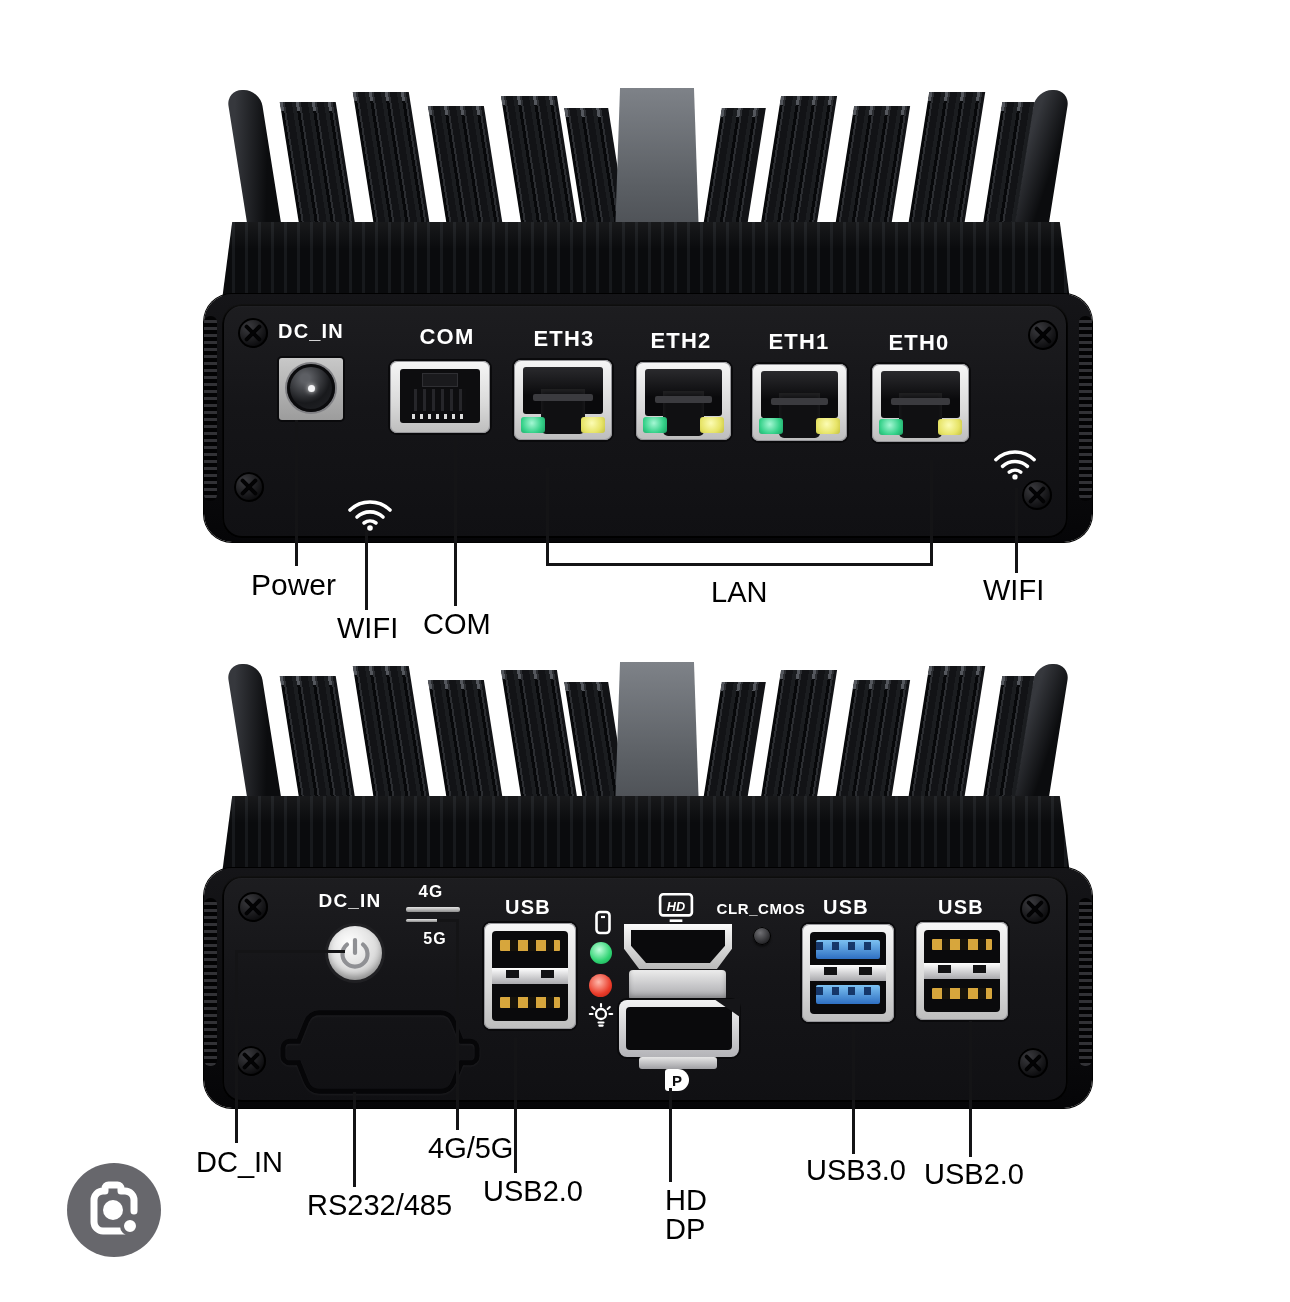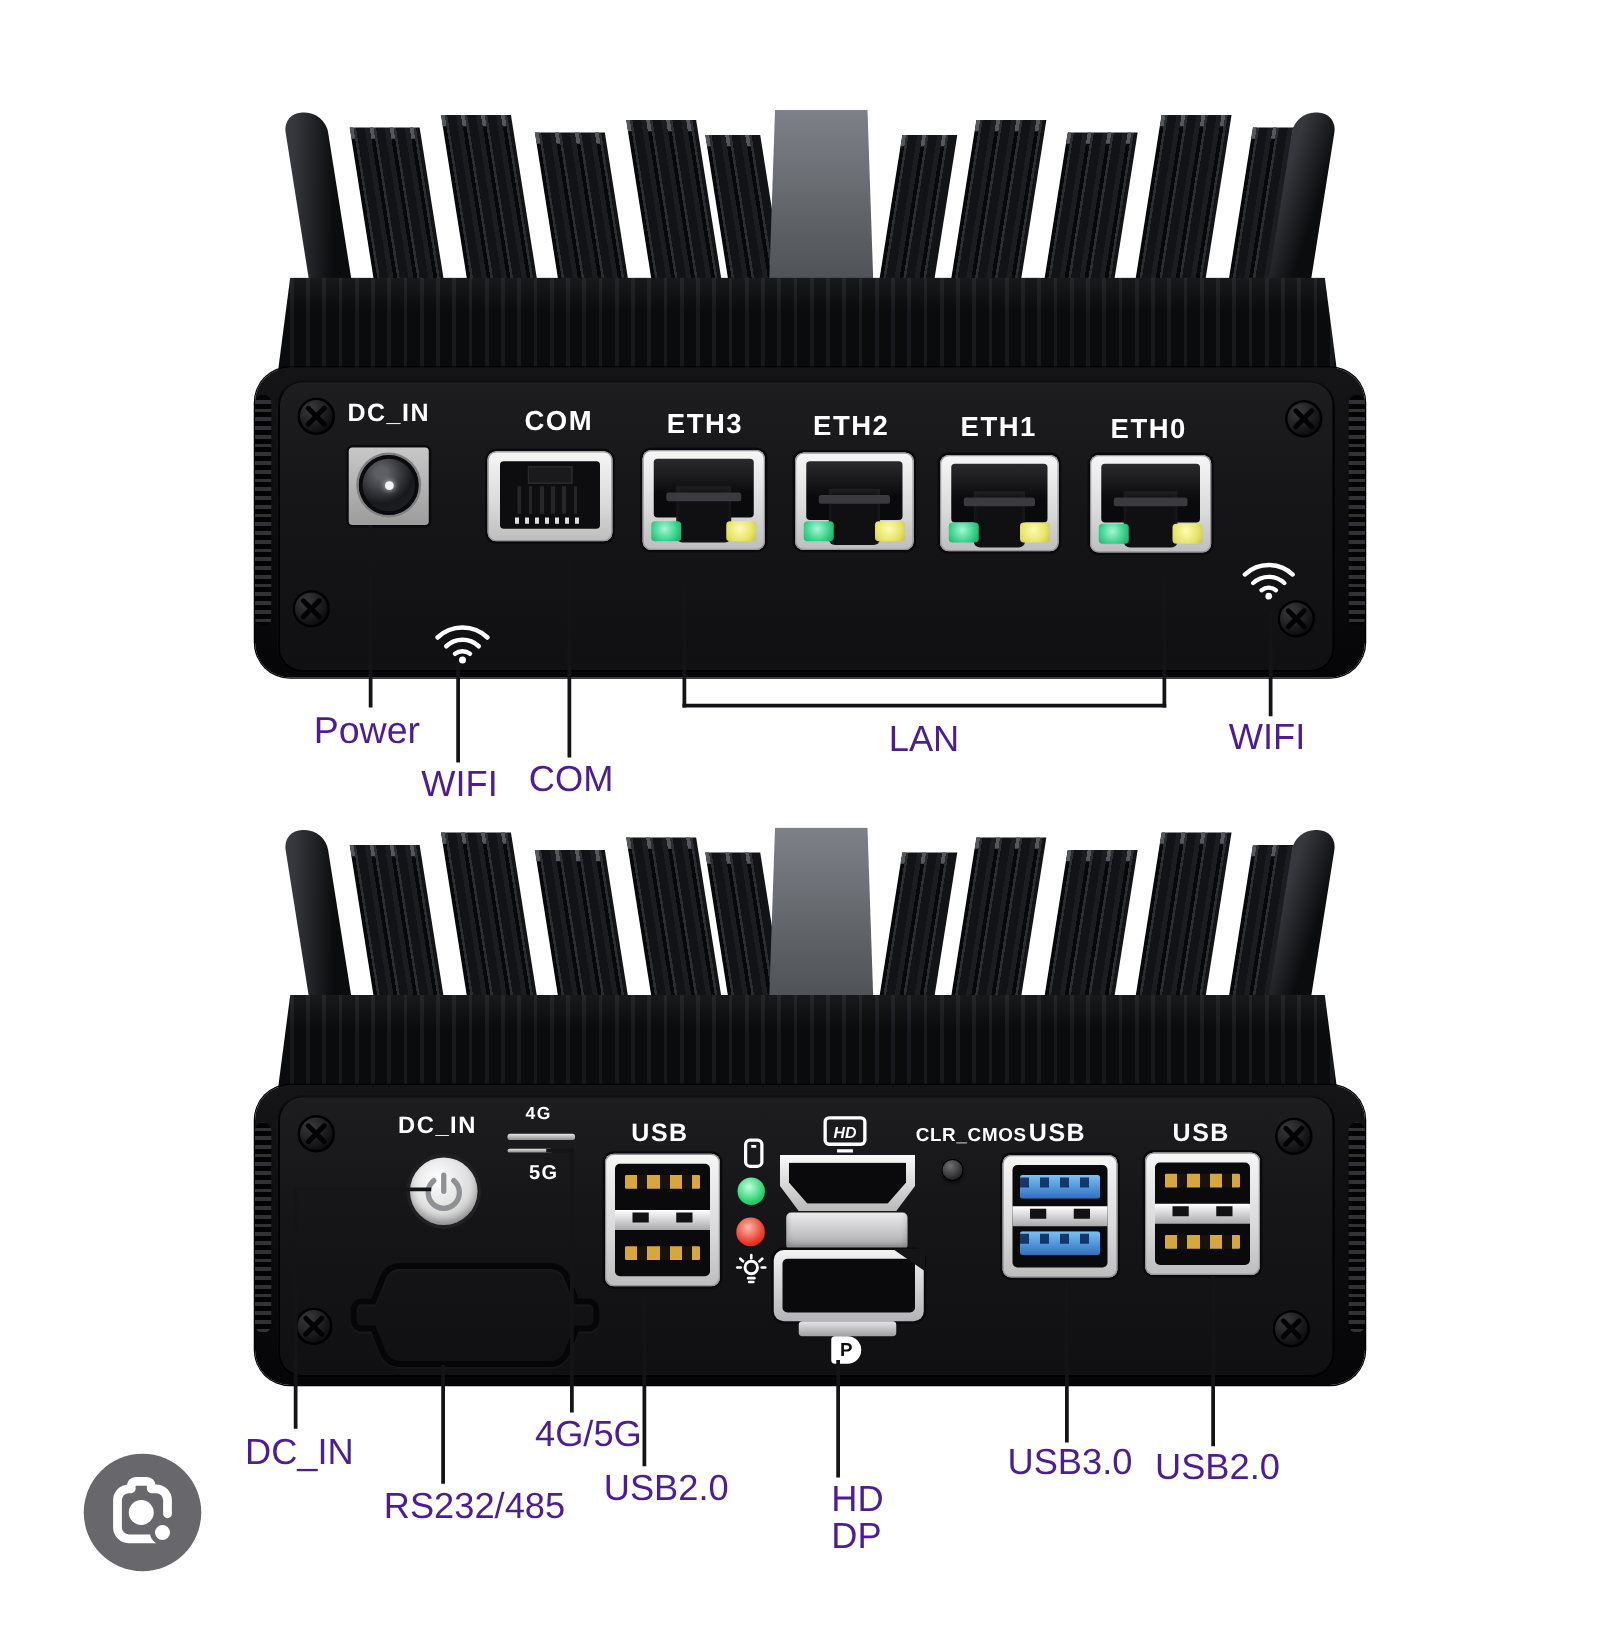--- a/index.html
+++ b/index.html
@@ -106,21 +106,21 @@
       display:flex;align-items:center;justify-content:center;font-weight:bold;font-size:15px;color:#0c0c0e;}
   .cmosbtn{position:absolute;width:18px;height:18px;border-radius:50%;
       background:radial-gradient(circle at 40% 32%,#707074,#232326 70%);
       box-shadow:0 2px 2px rgba(0,0,0,.5), inset 0 0 0 1px #000;}
   .dot{position:absolute;border-radius:50%;}
   .dot.green{background:radial-gradient(circle at 42% 35%,#c2ffdd,#2fd372 60%,#169a4e);}
   .dot.red{background:radial-gradient(circle at 42% 35%,#ffb9ac,#ea3c2a 60%,#ad1d11);}
 
   
   .cl{position:absolute;background:#141416;z-index:6;}
-  .lab{position:absolute;font-size:29px;color:#4c1d95;z-index:6;white-space:nowrap;}
+  .lab{position:absolute;font-size:29px;color:#000000;z-index:6;white-space:nowrap;}
 
   .lens{position:absolute;left:66px;top:1162px;width:96px;height:96px;z-index:7;cursor:pointer;}
 </style>
 </head>
 <body>
 
 <div class="stage">
 
   <div class="hs" style="top:88px;">
     <div class="ebar fl" style="left:20px;top:2px;height:152px;"></div>
@@ -254,21 +254,21 @@
       <svg width="54" height="54" viewBox="0 0 54 54">
         <path d="M27 14 v13" stroke="#8f9094" stroke-width="4.2" stroke-linecap="round" fill="none"></path>
         <path d="M19 18.5 a12.5 12.5 0 1 0 16 0" stroke="#8f9094" stroke-width="4.2" stroke-linecap="round" fill="none"></path>
       </svg>
     </div>
 
     <svg class="abs" style="left:58px;top:128px;filter:drop-shadow(0 1px 1px rgba(255,255,255,.05));" width="200" height="96" viewBox="-4 0 204 96">
       <path d="M36,8 H160 C166,8 171,12 173,17 L181,37 H190 C194,37 197,40 197,44 V52 C197,56 194,59 190,59 H181 L173,79 C171,84 166,88 160,88 H36 C30,88 25,84 23,79 L15,59 H6 C2,59 -1,56 -1,52 V44 C-1,40 2,37 6,37 H15 L23,17 C25,12 30,8 36,8 Z" fill="none" stroke="#060608" stroke-width="5"></path>
     </svg>
 
-    <div class="plabel" style="left:174px;top:6px;width:70px;font-size:14px;">4G</div>
+    <div class="plabel" style="left:174px;top:6px;width:70px;font-size:17px;">4G</div>
     <div class="simbar" style="left:184px;top:31px;width:54px;height:5px;"></div>
     <div class="simbar" style="left:184px;top:43px;width:36px;height:3px;"></div>
     <div class="plabel" style="left:178px;top:54px;width:70px;font-size:16px;">5G</div>
 
     <div class="plabel" style="left:266px;top:20px;width:80px;font-size:20px;">USB</div>
     <div class="bezel stack u2" style="left:262px;top:47px;width:92px;height:106px;">
       <div class="cav"></div>
       <div class="dv"></div>
     </div>
 
@@ -300,21 +300,21 @@
       <div class="hdmii"></div>
     </div>
     <div class="midblk" style="left:407px;top:94px;width:97px;height:30px;"></div>
     <div class="dpport" style="left:397px;top:124px;width:120px;height:57px;">
       <div class="dpi"></div>
       <div class="dpch"></div>
     </div>
     <div class="dptab" style="left:417px;top:181px;width:78px;height:12px;"></div>
     <div class="dpicon" style="left:443px;top:193px;">P</div>
 
-    <div class="plabel" style="left:469px;top:24px;width:140px;font-size:15px;letter-spacing:.6px;padding-left:16px;">CLR_CMOS</div>
+    <div class="plabel" style="left:469px;top:24px;width:140px;font-size:15px;letter-spacing:.6px;">CLR_CMOS</div>
     <div class="cmosbtn" style="left:531px;top:51px;"></div>
 
     <div class="plabel" style="left:584px;top:20px;width:80px;font-size:20px;">USB</div>
     <div class="bezel stack u3" style="left:580px;top:48px;width:92px;height:98px;">
       <div class="cav"></div>
       <div class="dv"></div>
     </div>
 
     <div class="plabel" style="left:699px;top:20px;width:80px;font-size:20px;">USB</div>
     <div class="bezel stack u2" style="left:694px;top:46px;width:92px;height:98px;">

